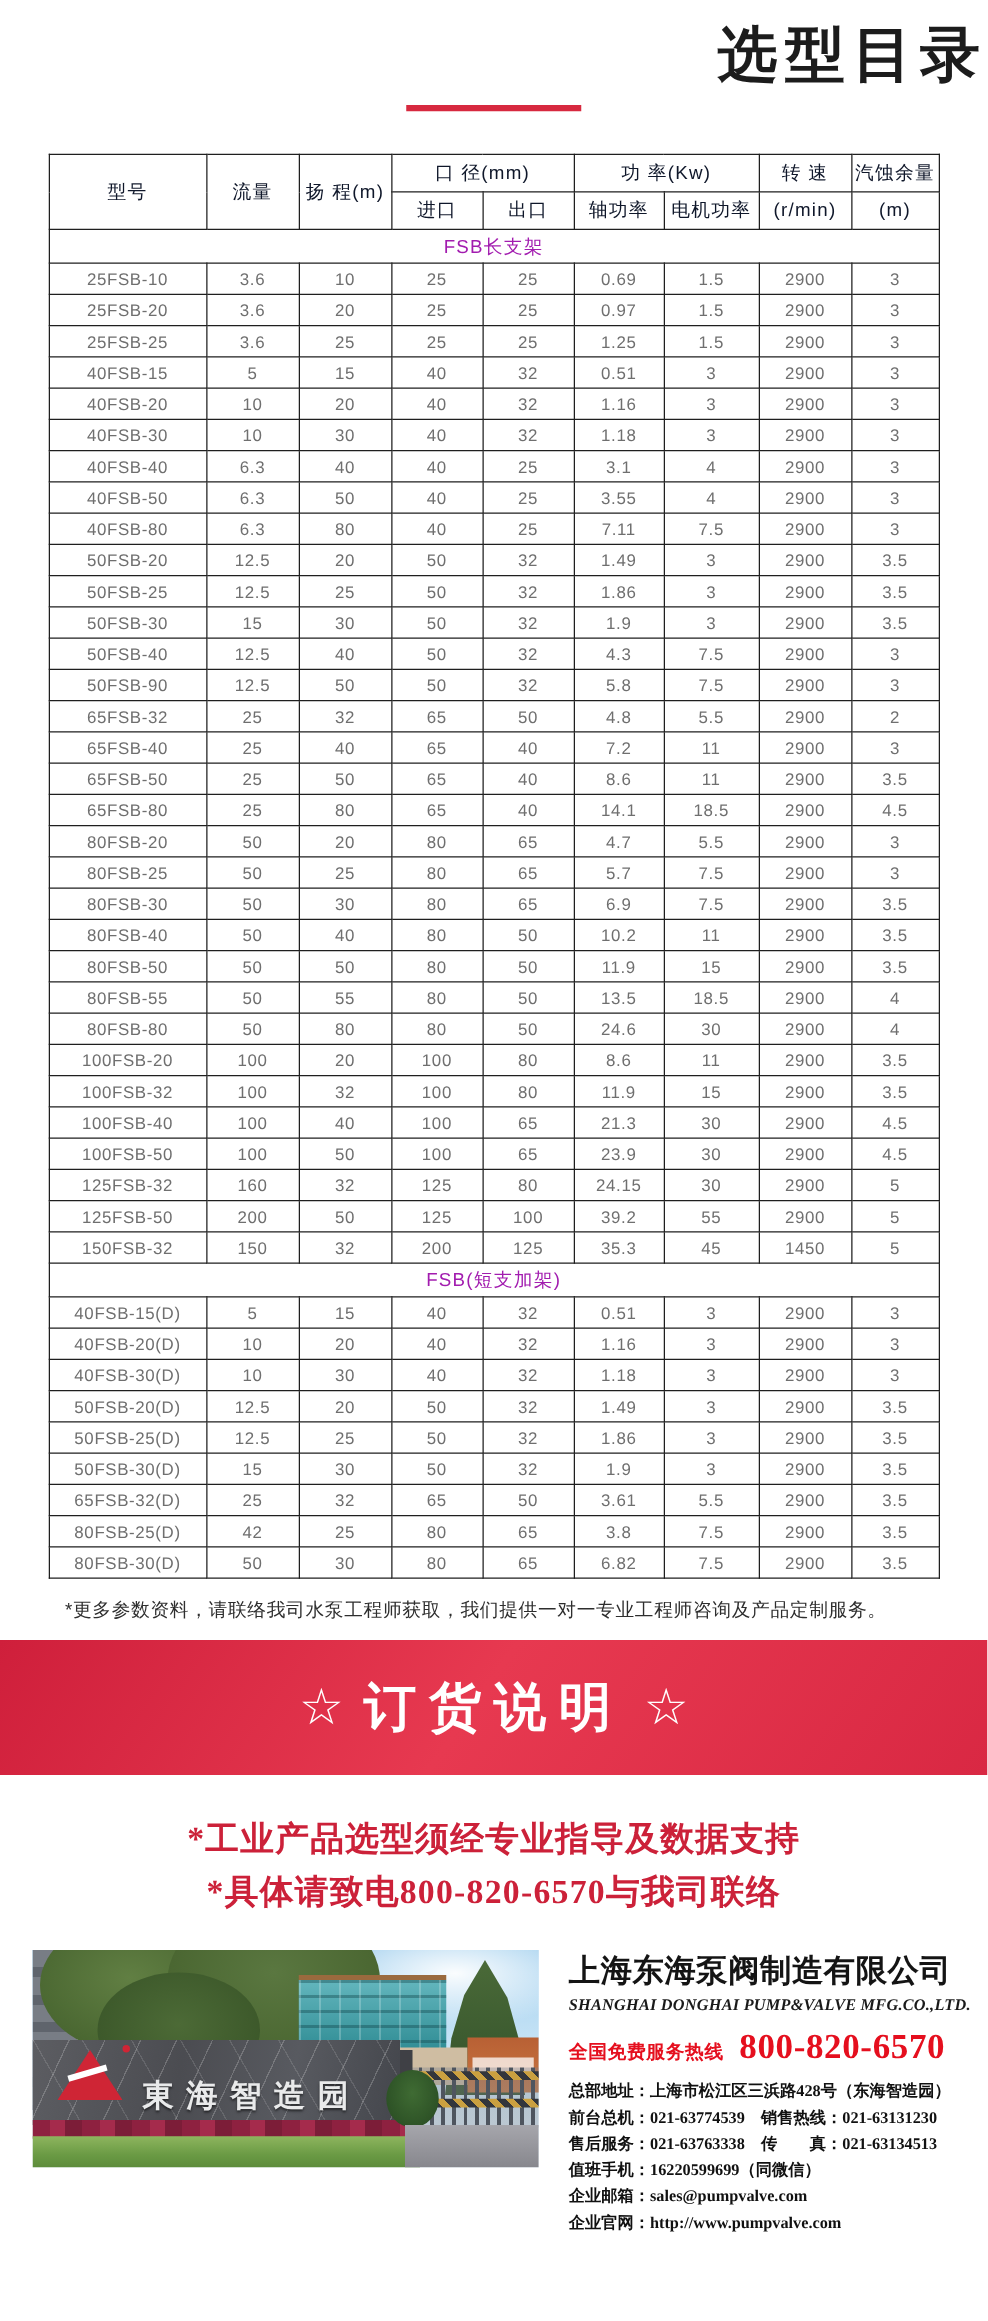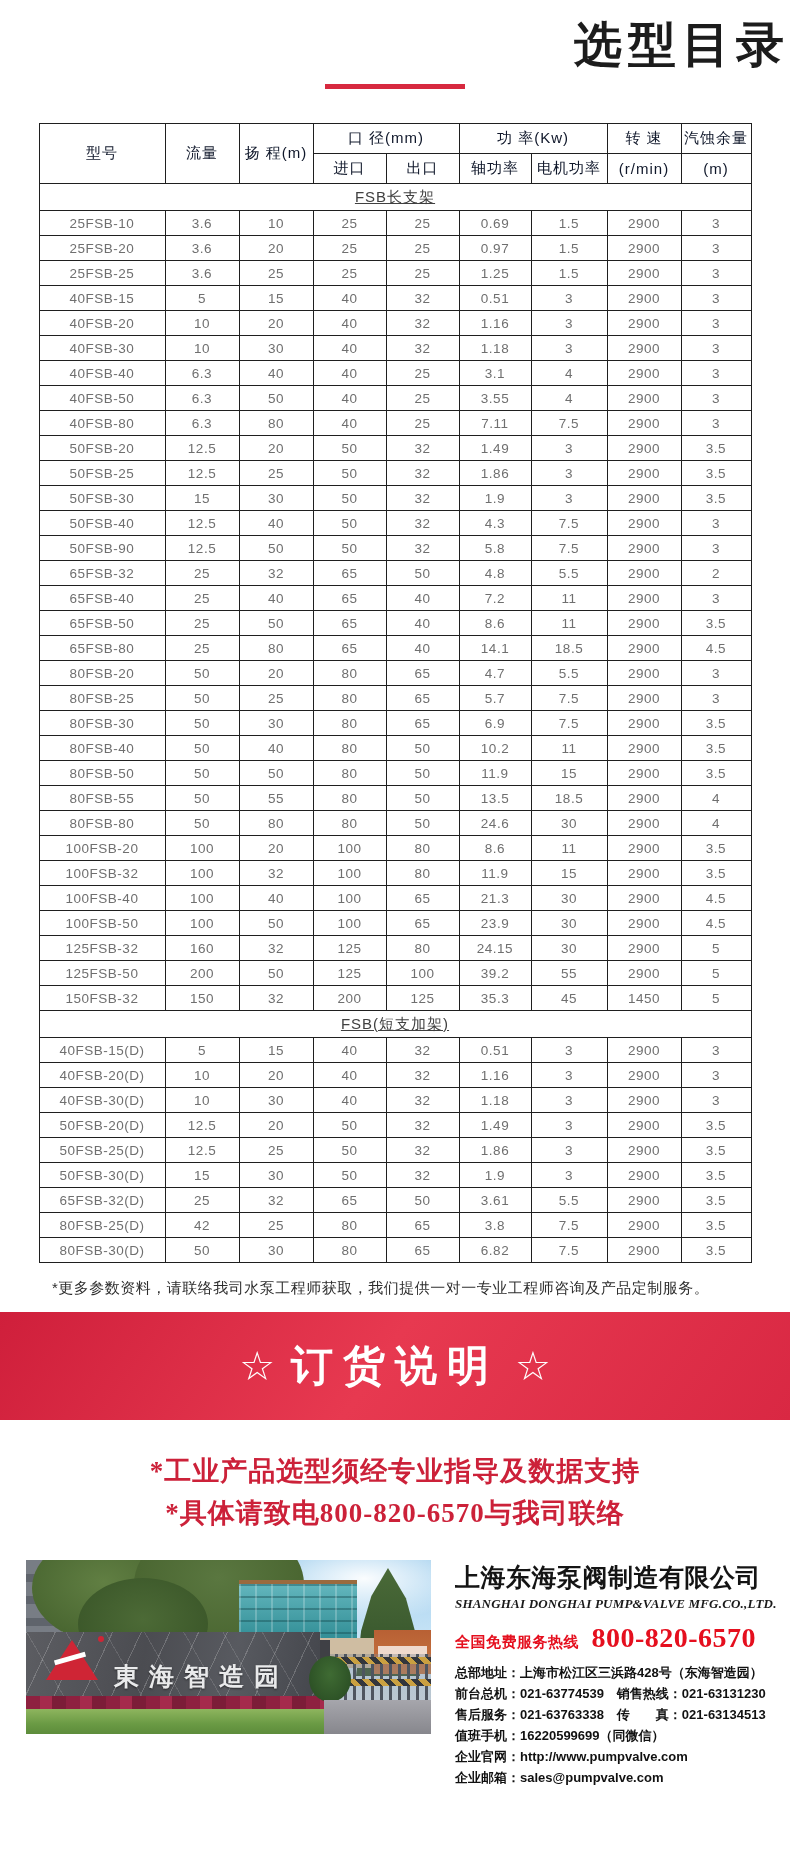--- a/index.html
+++ b/index.html
@@ -24,21 +24,21 @@
     border:1px solid #1f1f1f; text-align:center; vertical-align:middle;
     overflow:hidden; white-space:nowrap;
   }
   .sel-table thead th {
     height:30px; font-size:15px; font-weight:500; color:#0f172a;
     letter-spacing:1px;
   }
   .sel-table tbody td { height:25px; font-size:13.5px; color:#6f6f6f; letter-spacing:0.5px; }
   .sel-table tbody td.model-col { font-size:13.5px; }
   .sel-table tr.section-row td {
-    height:27px; font-size:15px; color:#404040; letter-spacing:1px; font-weight:500;text-decoration:underline;
+    height:27px; font-size:15px; color:#a21caf; letter-spacing:1px; font-weight:500;
   }
 
   
   .footnote {
     margin:16px 0 0 52px; font-size:15px; color:#2e2e2e; letter-spacing:0.5px;
   }
 
   
   .order-banner {
     margin-top:14px; width:790px; height:108px;
@@ -122,21 +122,21 @@
   .company-name-cn { font-size:25px; font-weight:900; color:#141414; letter-spacing:0.5px;
     line-height:30px; white-space:nowrap; }
   .company-name-en { font-family:"Liberation Serif","DejaVu Serif",serif; font-size:13px;
     font-weight:700; color:#1a1a1a; margin-top:4px; letter-spacing:0.2px; white-space:nowrap;font-style:italic; }
   .hotline { margin-top:10px; white-space:nowrap; }
   .hotline-label { font-family:"Liberation Serif","DejaVu Serif",serif; font-size:15px;
     font-weight:700; color:#e50f1e; letter-spacing:0.5px; }
   .hotline-number { font-family:"Liberation Serif","DejaVu Serif",serif; font-size:28px;
     font-weight:700; color:#e50f1e; margin-left:8px; letter-spacing:0.5px;margin-top:33px; }
   .contact-lines { margin-top:8px; }
-  .contact-line { font-family:Liberation Sans, sans-serif; font-size:13px;
+  .contact-line { font-family:Liberation Serif, serif; font-size:13px;
     font-weight:700; color:#111111; line-height:21px; white-space:nowrap; }
 </style>
 </head>
 <body>
 
 <div class="title-block">
   <div class="page-title">选型目录</div>
   <div class="title-divider"></div>
 </div>
 
@@ -676,17 +676,17 @@
     <div class="company-name-en">SHANGHAI DONGHAI PUMP&amp;VALVE MFG.CO.,LTD.</div>
     <div class="hotline">
       <span class="hotline-label">全国免费服务热线</span>
       <span class="hotline-number">800-820-6570</span>
     </div>
     <div class="contact-lines">
         <div class="contact-line">总部地址：上海市松江区三浜路428号（东海智造园）</div>
         <div class="contact-line">前台总机：021-63774539　销售热线：021-63131230</div>
         <div class="contact-line">售后服务：021-63763338　传　　真：021-63134513</div>
         <div class="contact-line">值班手机：16220599699（同微信）</div>
+        <div class="contact-line">企业邮箱：sales@pumpvalve.com</div>
         <div class="contact-line">企业官网：http://www.pumpvalve.com</div>
-        <div class="contact-line">企业邮箱：sales@pumpvalve.com</div>
       </div>
   </div>
 </div>
 
 </body></html>

